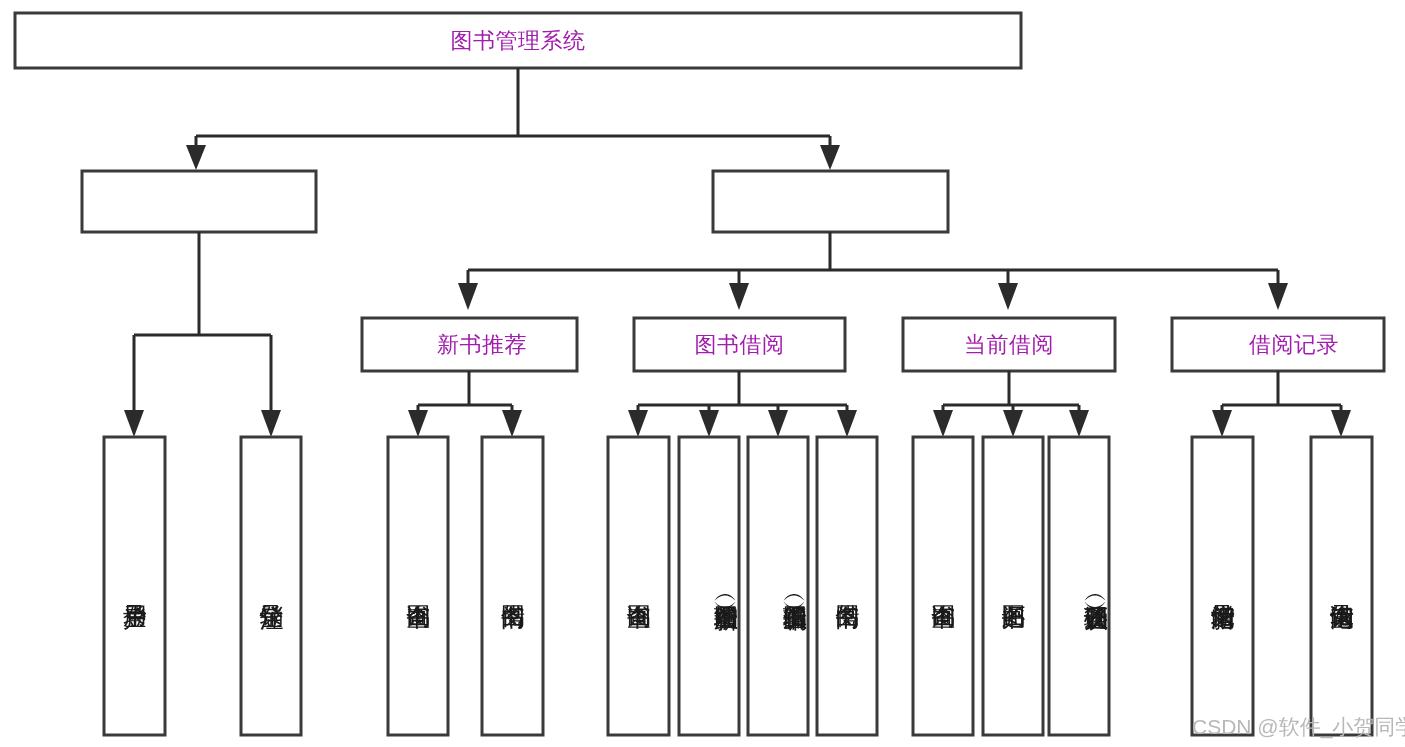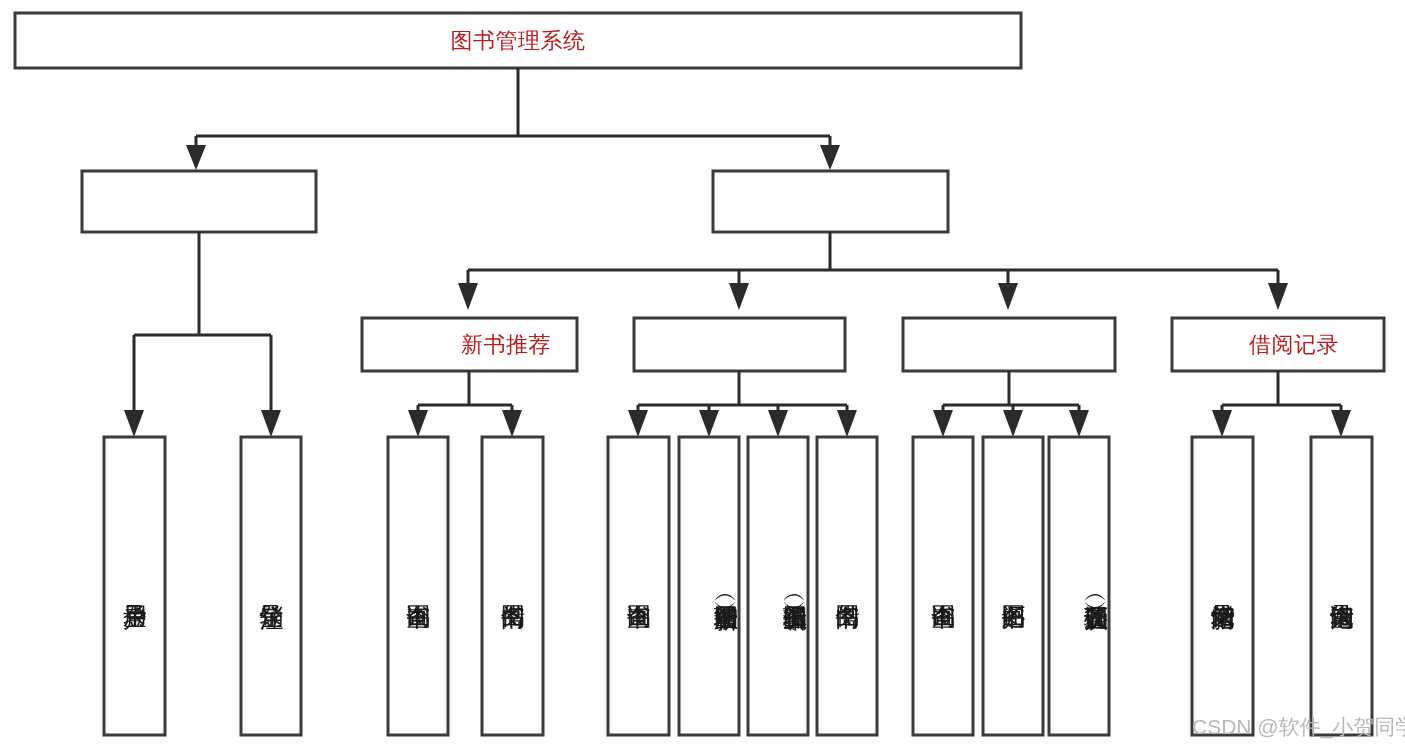--- a/index.html
+++ b/index.html
@@ -42,21 +42,21 @@
   }
   .arrow-head {
     fill: #2b2b2b;
     stroke: none;
   }
   .node-label {
     position: absolute;
     display: flex;
     align-items: center;
     justify-content: center;
-    color: #b91c1c;
+    color: #a21caf;
     font-size: 22px;
     font-family: "Liberation Sans", "DejaVu Sans", sans-serif;
     letter-spacing: 0.5px;
     white-space: nowrap;
     pointer-events: none;
   }
   .leaf-label {
     position: absolute;
     display: flex;
     align-items: center;
@@ -147,21 +147,23 @@
     <rect class="leaf-rect" x="983" y="437" width="60" height="298"></rect>
     <rect class="leaf-rect" x="1049" y="437" width="60" height="298"></rect>
 
     <rect class="leaf-rect" x="1192" y="437" width="61" height="298"></rect>
     <rect class="leaf-rect" x="1311" y="437" width="61" height="298"></rect>
   </svg>
 
   <div class="node-label" style="left:15px; top:13px; width:1006px; height:55px;">图书管理系统</div>
 
 
-  <div class="node-label" style="left:362px; top:318px; width:240px; height:53px;margin-left:24px;">新书推荐</div>
+  <div class="node-label" style="left:362px; top:318px; width:240px; height:53px;">新书推荐</div>
+  <div class="node-label" style="left:634px; top:318px; width:211px; height:53px;">图书借阅</div>
+  <div class="node-label" style="left:903px; top:318px; width:212px; height:53px;">当前借阅</div>
   <div class="node-label" style="left:1172px; top:318px; width:212px; height:53px;margin-left:16px;">借阅记录</div>
 
   <div class="leaf-label" style="left:104px; top:437px; width:61px; height:298px;">用户登录</div>
   <div class="leaf-label" style="left:241px; top:437px; width:60px; height:298px;">注销登录</div>
 
   <div class="leaf-label" style="left:388px; top:437px; width:60px; height:298px;">查询图书</div>
   <div class="leaf-label" style="left:482px; top:437px; width:61px; height:298px;">借阅图书</div>
 
   <div class="leaf-label" style="left:608px; top:437px; width:61px; height:298px;">查询图书</div>
   <div class="leaf-label top-aligned" style="left:679px; top:442px; width:60px; height:290px;">新增图书（管理员）</div>

